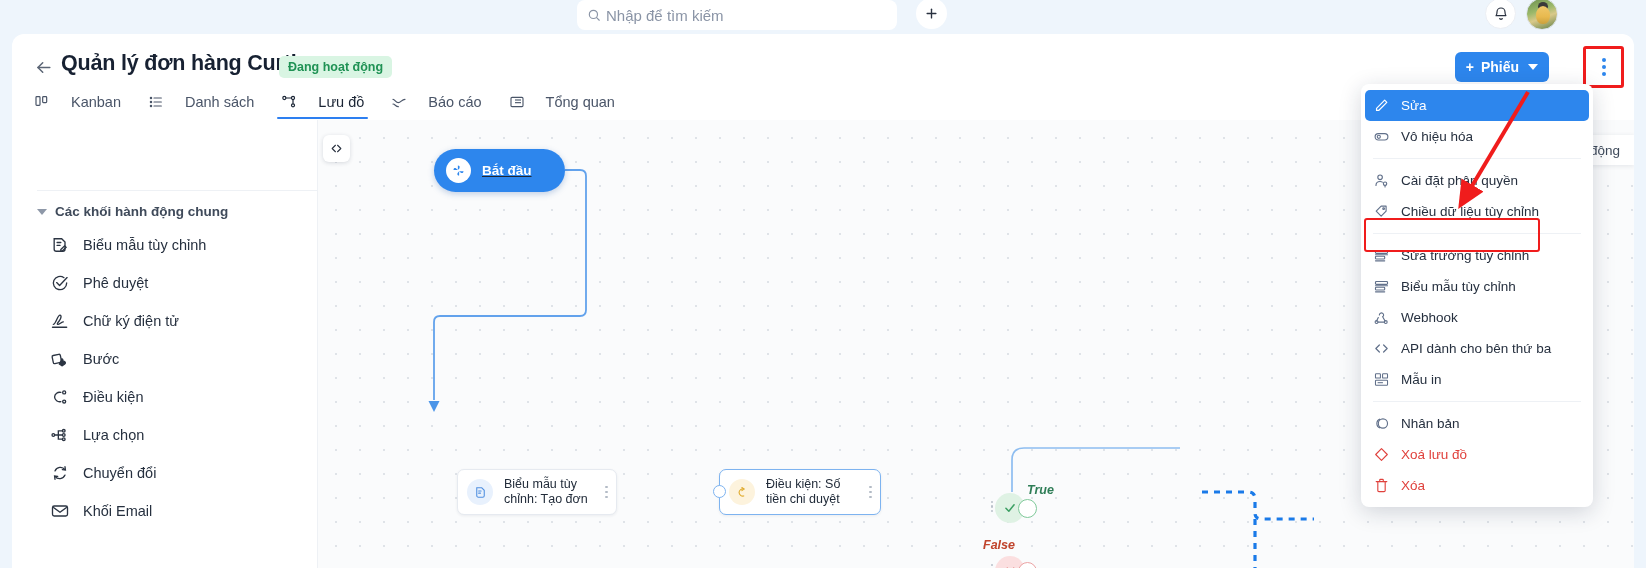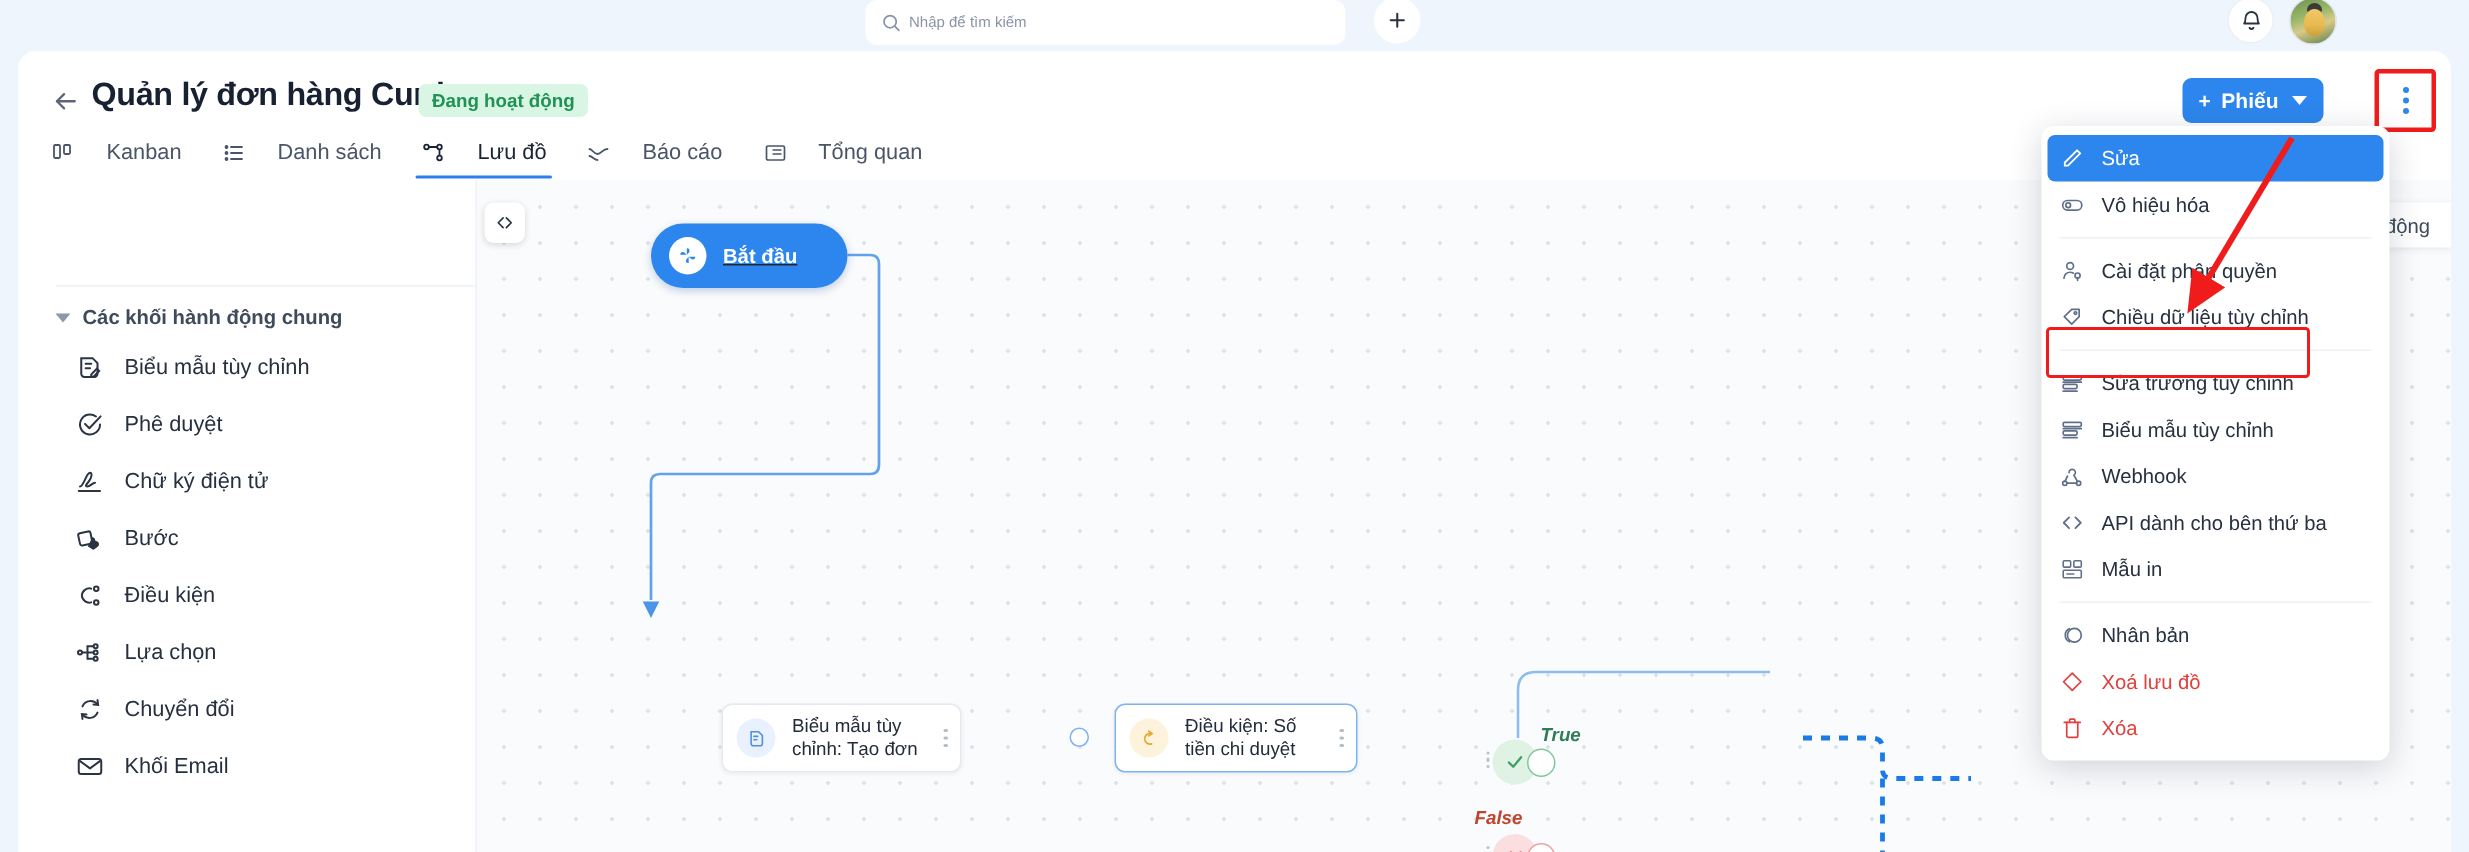--- a/index.html
+++ b/index.html
@@ -15,21 +15,21 @@
   
   .topbar{
     position:absolute; left:0; top:0; width:1646px; height:34px;
     background:#eef5fc; display:flex; align-items:center;
   }
   .global-search{
     position:absolute; left:577px; top:0px; width:320px; height:30px;
     background:#ffffff; border-radius:8px; display:flex; align-items:center;
     padding:0 10px; gap:5px;
   }
-  .global-search .ph{ color:#8a94a6; font-size:10px; }
+  .global-search .ph{ color:#8a94a6; font-size:15px; }
   .gsearch-icon{ width:14px;height:14px; flex:0 0 auto; }
   .plus-btn{
     position:absolute; left:916px; top:-2px; width:31px; height:31px;
     background:#fff; border-radius:50%;
     display:flex;align-items:center;justify-content:center;
   }
   .bell-btn{
     position:absolute; left:1485px; top:-2px; width:31px;height:31px;
     background:#fff;border-radius:50%;
     display:flex;align-items:center;justify-content:center;
@@ -163,21 +163,21 @@
   }
   .node-start .circ{
     width:25px;height:25px;border-radius:50%;background:#fff;
     display:flex;align-items:center;justify-content:center;
   }
   .node-start .t{ color:#fff;font-size:13.5px;font-weight:600; }
 
   .node-card{
     position:absolute; background:#fff; border:1px solid #e6eaf0; border-radius:7px;
     height:46px; display:flex;align-items:center; padding:0 8px 0 9px; gap:11px;
-    box-shadow:0 1px 3px rgba(30,45,70,.07); cursor:pointer;margin-left:24px;
+    box-shadow:0 1px 3px rgba(30,45,70,.07); cursor:pointer;
   }
   .node-card.sel{ border:1.4px solid #7db3f0; }
   .node-card .nico{
     width:26px;height:26px;border-radius:50%;flex:0 0 26px;
     display:flex;align-items:center;justify-content:center;
   }
   .nico.blue{ background:#e8f1fd; color:#4f8fe0; }
   .nico.amber{ background:#fdf3dd; color:#e0ab2e; }
   .node-card .ntxt{ font-size:12.5px; line-height:15px; color:#222c3a; flex:1; }
   .node-dots{ display:flex;flex-direction:column;gap:2.5px;align-items:center;padding-left:4px; }

